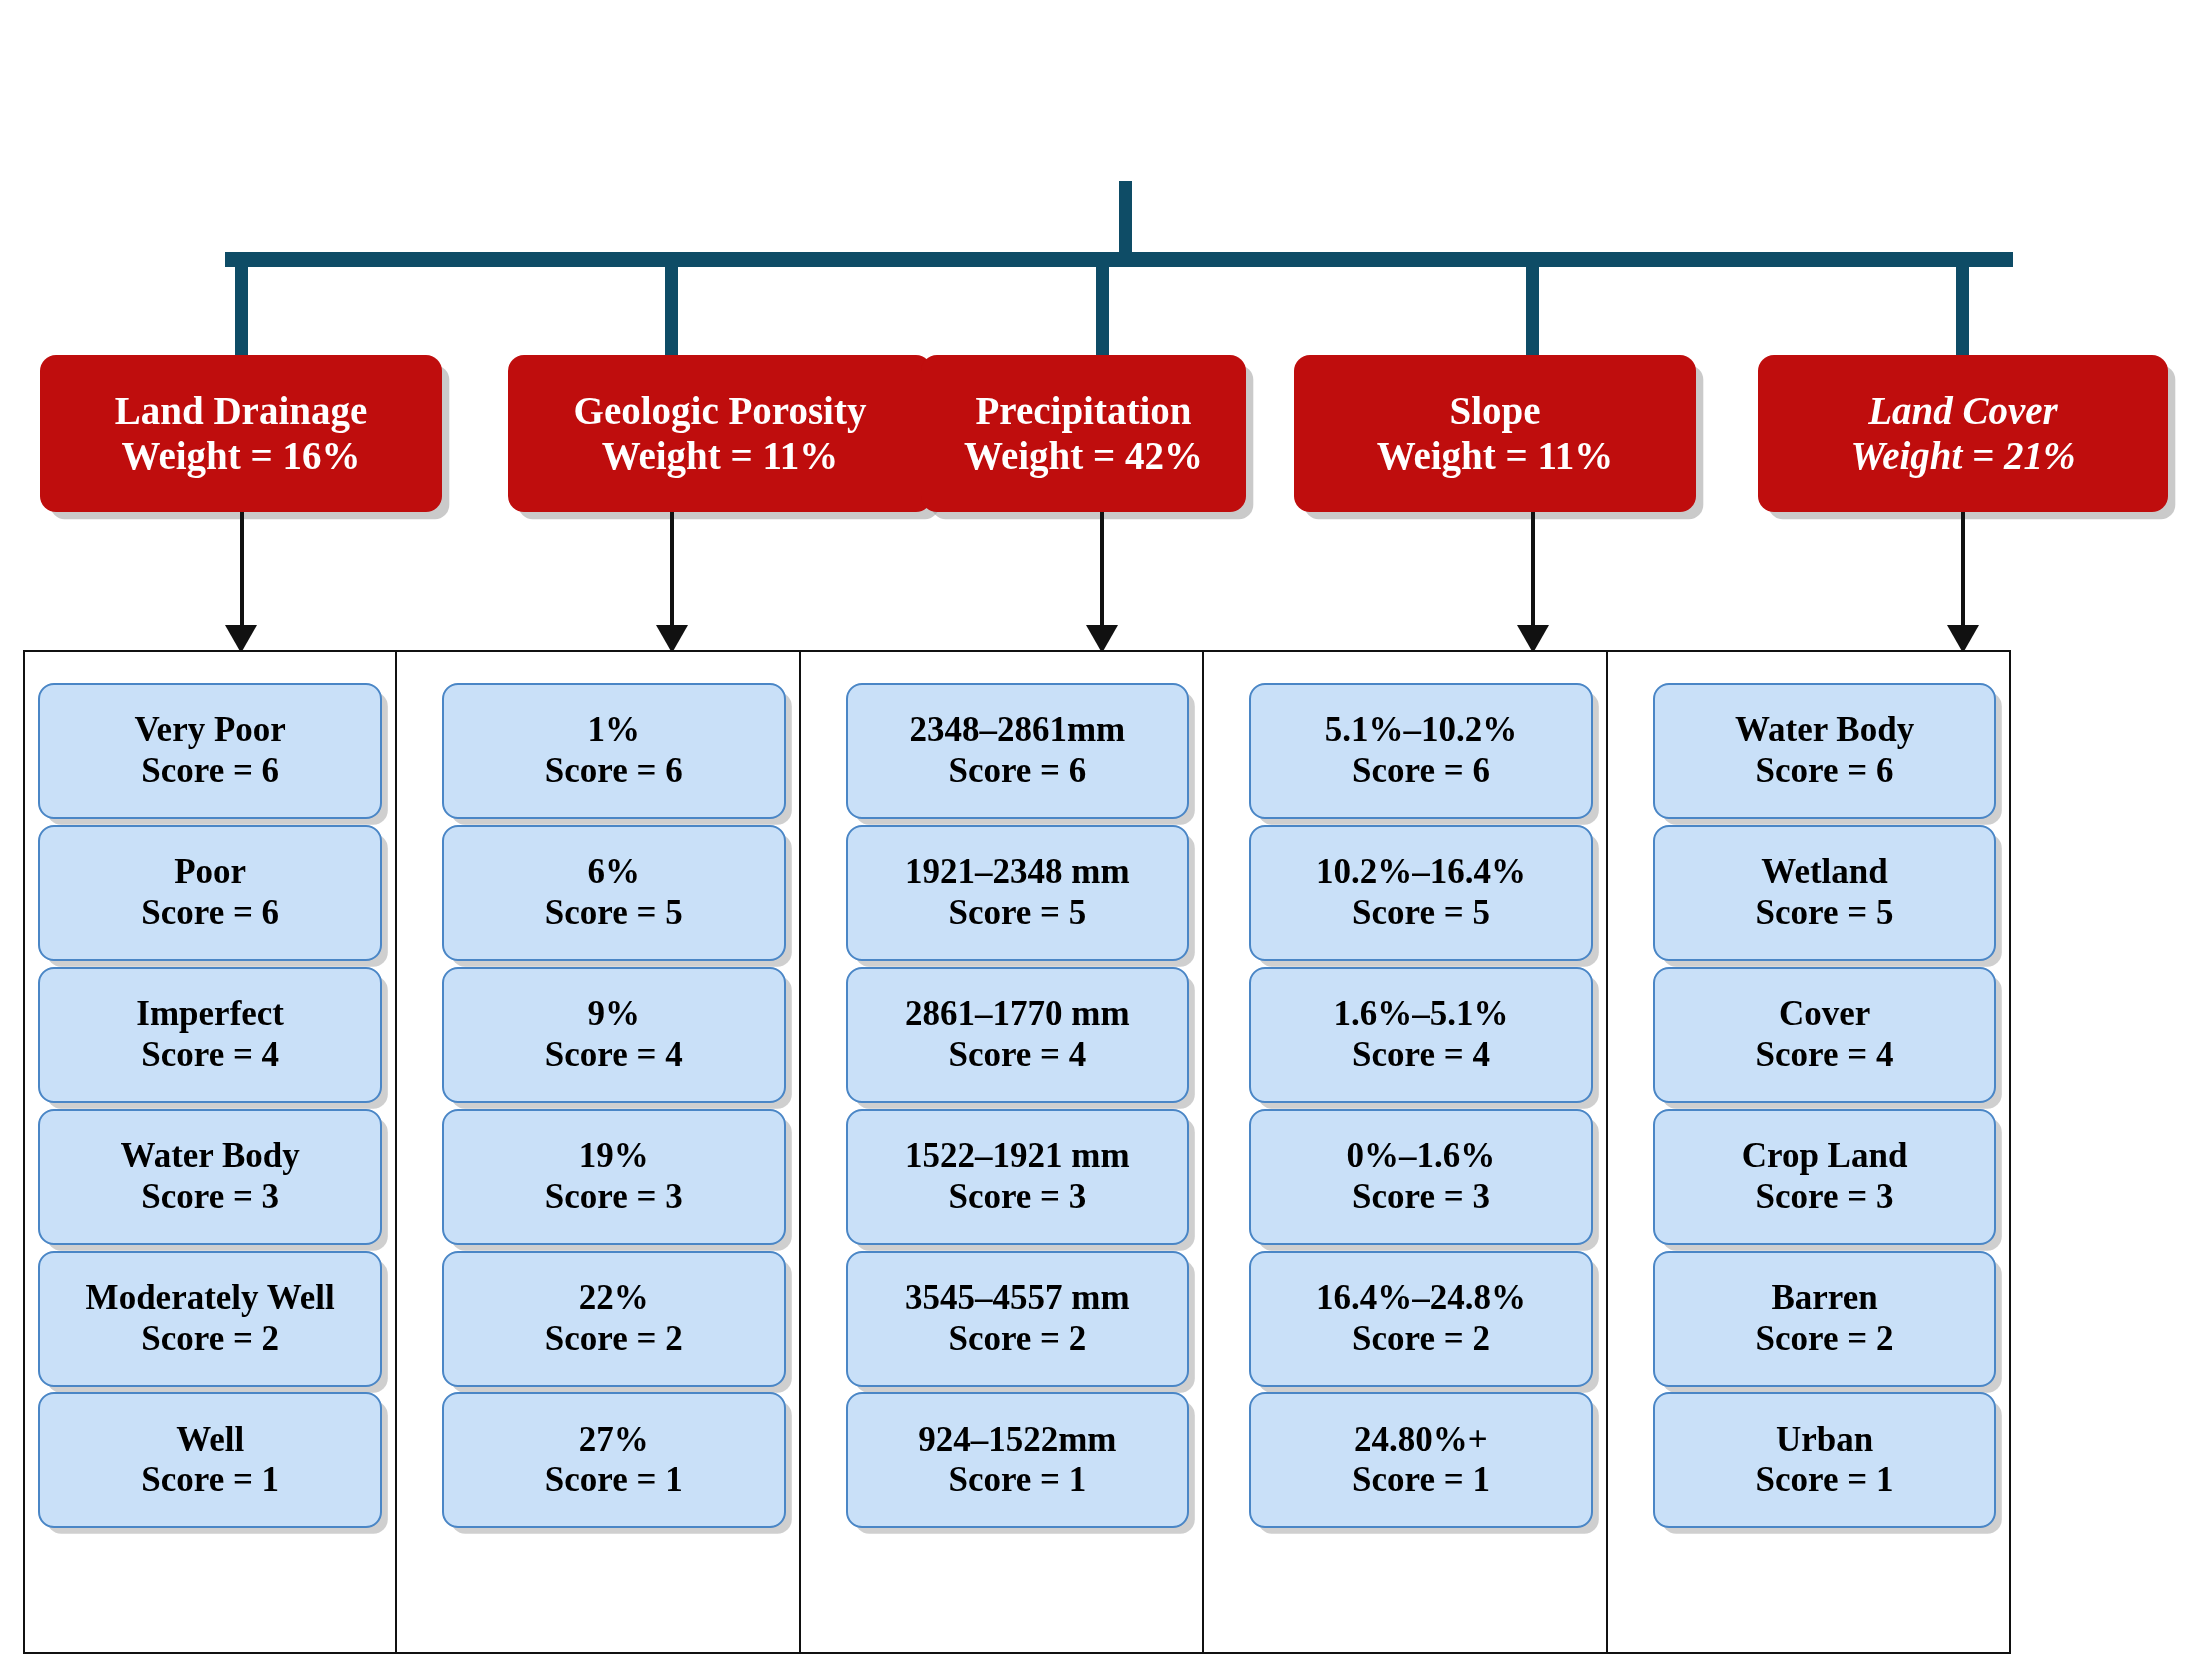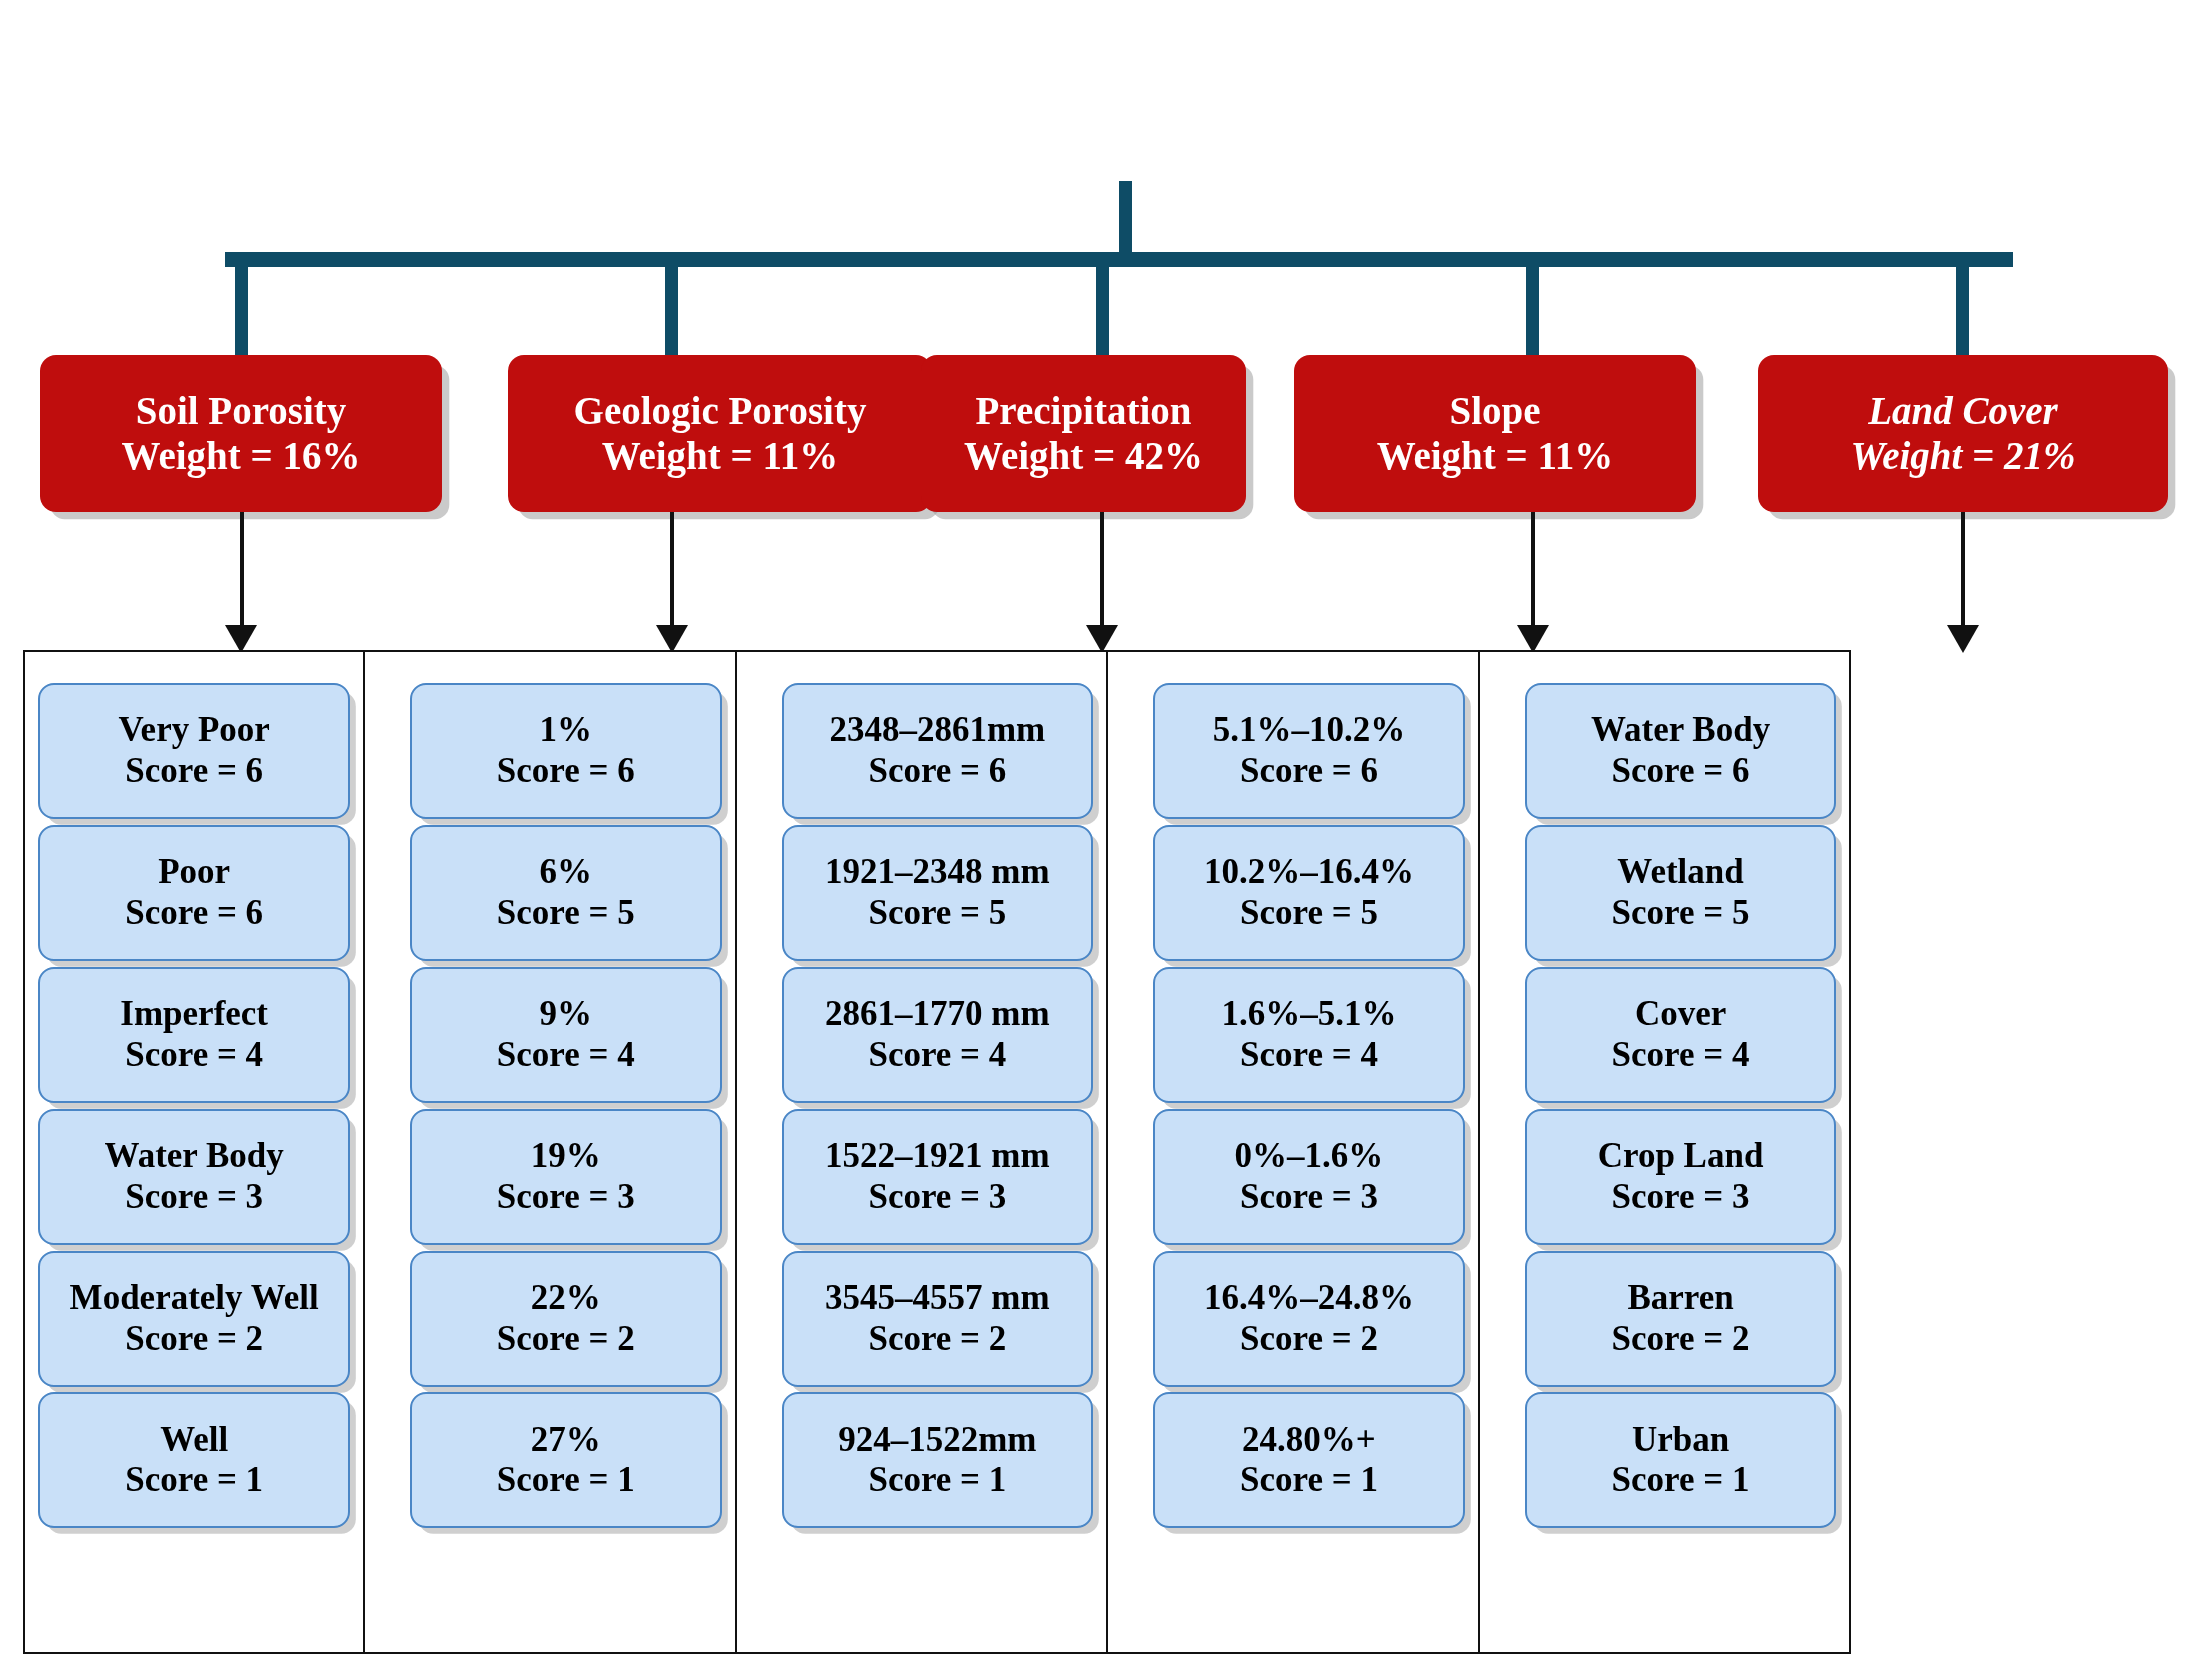--- a/index.html
+++ b/index.html
@@ -92,21 +92,21 @@
     border-left: 16px solid transparent;
     border-right: 16px solid transparent;
     border-top: 28px solid #111111;
   }
 
   
   .panels {
     position: absolute;
     left: 23.4px;
     top: 650px;
-    width: 1828px;
+    width: 1988px;
     height: 1004px;
     display: flex;
     box-sizing: border-box;
     border: 2.9px solid #111111;
     background: #ffffff;
     gap: 32px;
   }
   .panel {
     flex: 1 1 0;
     box-sizing: border-box;
@@ -154,21 +154,21 @@
   <div id="drops">
       <div class="conn conn-drop" style="left: 235px;"></div>
       <div class="conn conn-drop" style="left: 665px;"></div>
       <div class="conn conn-drop" style="left: 1096px;"></div>
       <div class="conn conn-drop" style="left: 1526px;"></div>
       <div class="conn conn-drop" style="left: 1956px;"></div>
     </div>
 
   <div id="criteria-row">
       <div class="crit-node" style="left: 40px; width: 402px;">
-        <div class="crit-line">Soil Porosity</div>
+        <div class="crit-line">Land Drainage</div>
         <div class="crit-line">Weight = 16%</div>
       </div>
       <div class="crit-node" style="left: 460px; width: 424px; margin-left: 48px;">
         <div class="crit-line">Geologic Porosity</div>
         <div class="crit-line">Weight = 11%</div>
       </div>
       <div class="crit-node" style="left: 921px; width: 325px;">
         <div class="crit-line">Precipitation</div>
         <div class="crit-line">Weight = 42%</div>
       </div>

